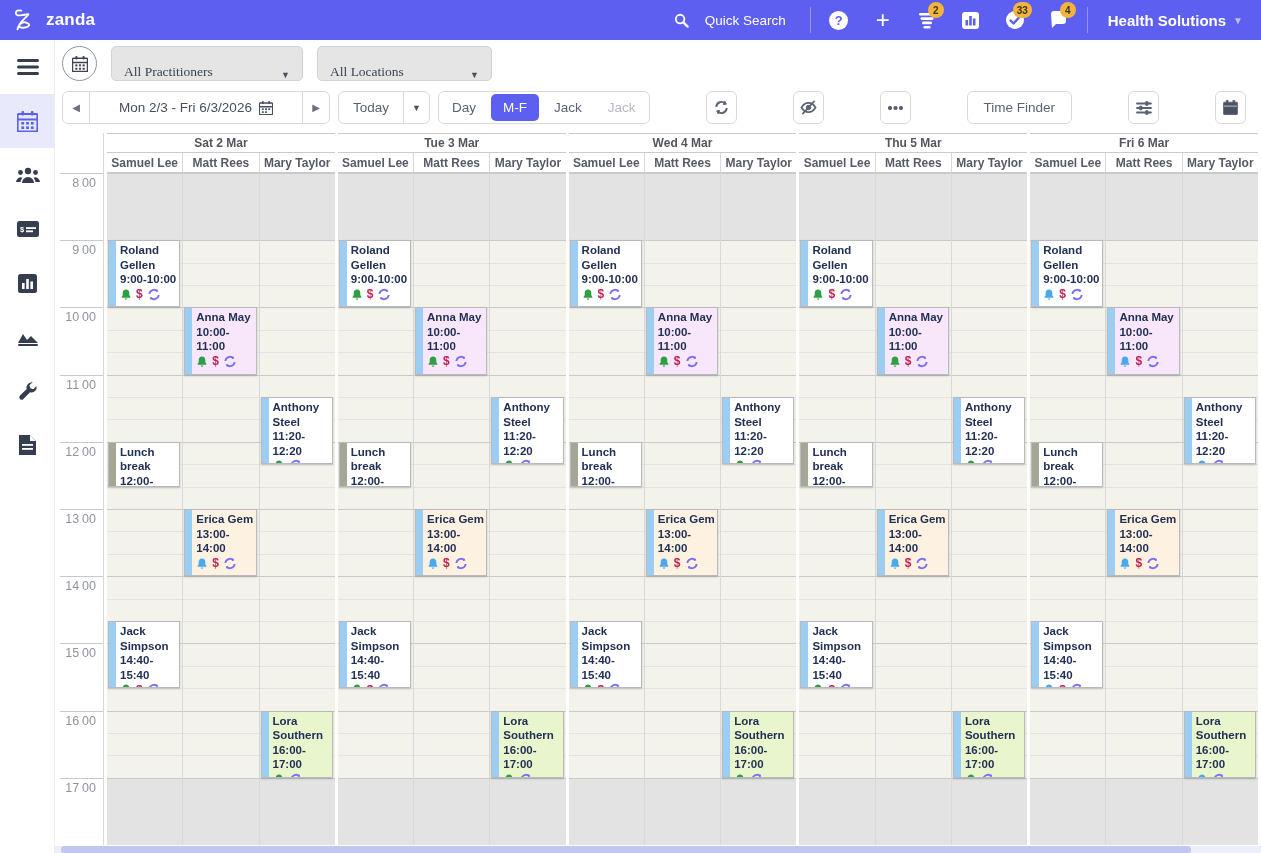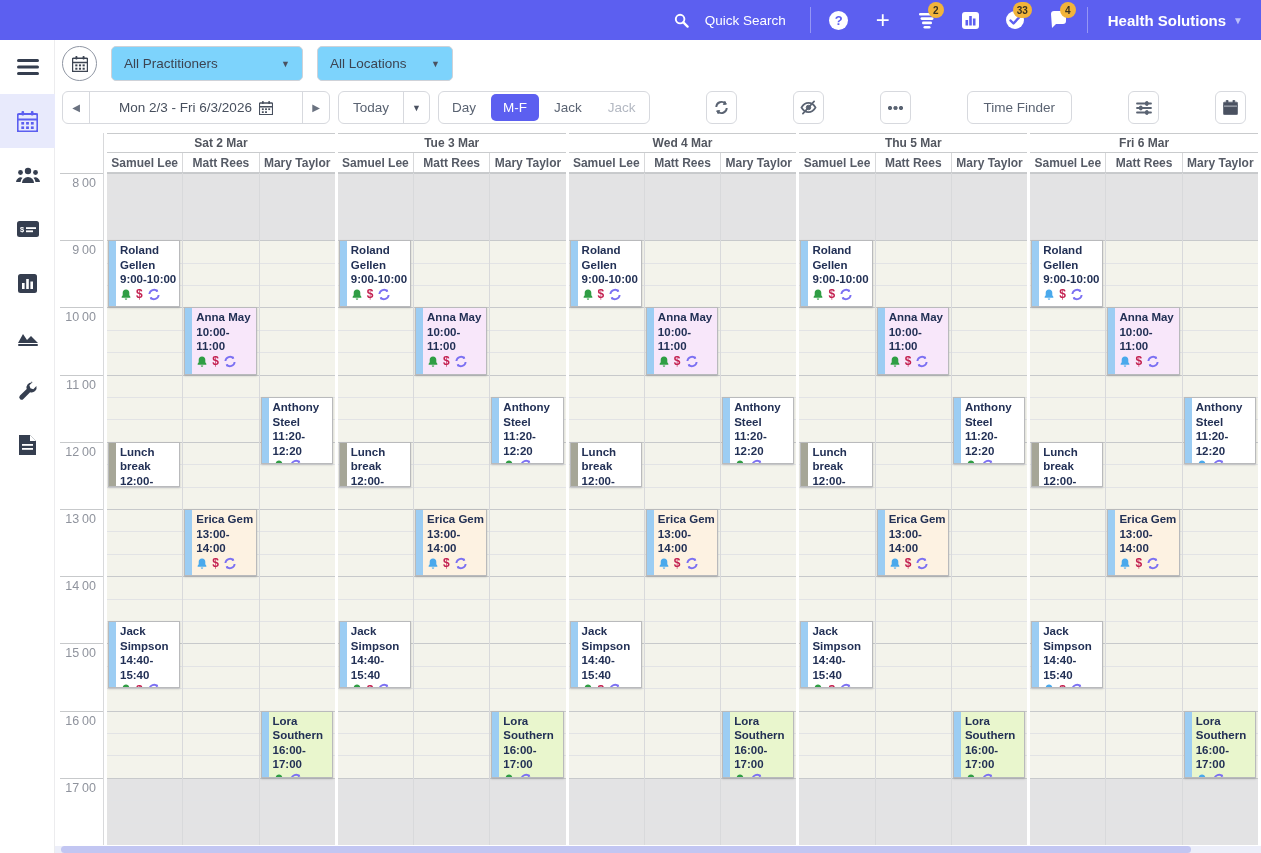--- a/index.html
+++ b/index.html
@@ -25,24 +25,24 @@
   .sb-item svg { fill:#353e4f; }
   .sb-item.active { background:#e8eafc; }
   .sb-item.active svg { fill:#5c5ff0; }
 
   
   .content { position:absolute; left:55px; top:40px; width:1206px; height:813px; background:#fff; }
 
   .filters-row { position:absolute; left:7px; top:6px; display:flex; align-items:center; gap:14px; }
   .circ-btn { width:35px; height:35px; border-radius:50%; border:1px solid #8f96a3; display:flex; align-items:center; justify-content:center; background:#fff; cursor:pointer; }
   .circ-btn svg { fill:#3c4452; }
-  .select { height:35px; border:1px solid #cfd2d8; border-radius:5px; background:#7dd3fc; display:flex; align-items:center; justify-content:space-between; padding:0 12px; font-size:13.5px; color:#3c4452; cursor:pointer; }
+  .select { height:35px; border:1px solid #cfd2d8; border-radius:5px; background:#e5e5e5; display:flex; align-items:flex-end; justify-content:space-between; padding:0 12px; font-size:13.5px; color:#3c4452; cursor:pointer;font-family:Liberation Serif, serif; }
   .select .sel-caret { color:#4a5160; font-size:9px; margin-left:20px; }
   .sel-pract { width:192px; }
-  .sel-loc { width:136px; }
+  .sel-loc { width:175px; }
 
   .toolbar-row { position:absolute; left:7px; top:51px; display:flex; align-items:center; gap:8px; }
   .grp { display:flex; align-items:stretch; border:1px solid #d7d9de; border-radius:6px; background:#fff; height:33px; overflow:hidden; }
   .grp > * { display:flex; align-items:center; justify-content:center; color:#5a6372; font-size:13.5px; cursor:pointer; }
   .nav-arrow { width:26px; color:#6a7280; font-size:10px; }
   .date-display { width:214px; border-left:1px solid #d7d9de; border-right:1px solid #d7d9de; gap:7px; font-size:13.5px; color:#474f5d; }
   .btn { height:33px; border:1px solid #d7d9de; border-radius:6px; background:#fff; display:flex; align-items:center; justify-content:center; color:#5a6372; font-size:13.5px; cursor:pointer;margin-left:48px; }
   .today-grp .today-lbl { padding:0 14px; }
   .today-grp .today-caret { width:26px; border-left:1px solid #d7d9de; font-size:9px; color:#4a5160; }
   .seg { padding:0 13px; }
@@ -84,20 +84,28 @@
   .appt .a-icons { display:flex; align-items:center; gap:4px; margin-top:1px; }
   .appt .dollar { font-size:12px; font-weight:800; color:#c32150; line-height:12px; }
 
   .hscroll { position:absolute; left:0px; bottom:0; width:1206px; height:7px; background:#eceef9; }
   .hscroll .thumb { position:absolute; left:6px; top:0; bottom:0; width:1130px; border-radius:4px; background:#c2c6f2; }
 </style>
 </head>
 <body>
 
 <div class="topbar">
+  <div class="brand">
+    <svg width="30" height="30" viewBox="0 0 32 32">
+      <g fill="none" stroke="#fff" stroke-width="2" stroke-linecap="round">
+        <path d="M12 6 C 5 4, 4 12, 11 11 C 20 10, 22 8, 17 13 C 11 19, 7 23, 12 24 C 18 25, 24 21, 18 19 C 13 17, 9 21, 8 26"></path>
+      </g>
+    </svg>
+    <span class="brand-name">zanda</span>
+  </div>
   <div class="tb-right">
     <div class="tb-search">
       <svg width="15" height="15" viewBox="0 0 16 16">
           <circle cx="6.5" cy="6.5" r="4.6" fill="none" stroke="#fff" stroke-width="2"></circle>
           <path d="M10 10 L14.5 14.5" stroke="#fff" stroke-width="2.4" stroke-linecap="round"></path>
         </svg>
       <span>Quick Search</span>
     </div>
     <div class="tb-divider"></div>
     <div class="tb-icon">

